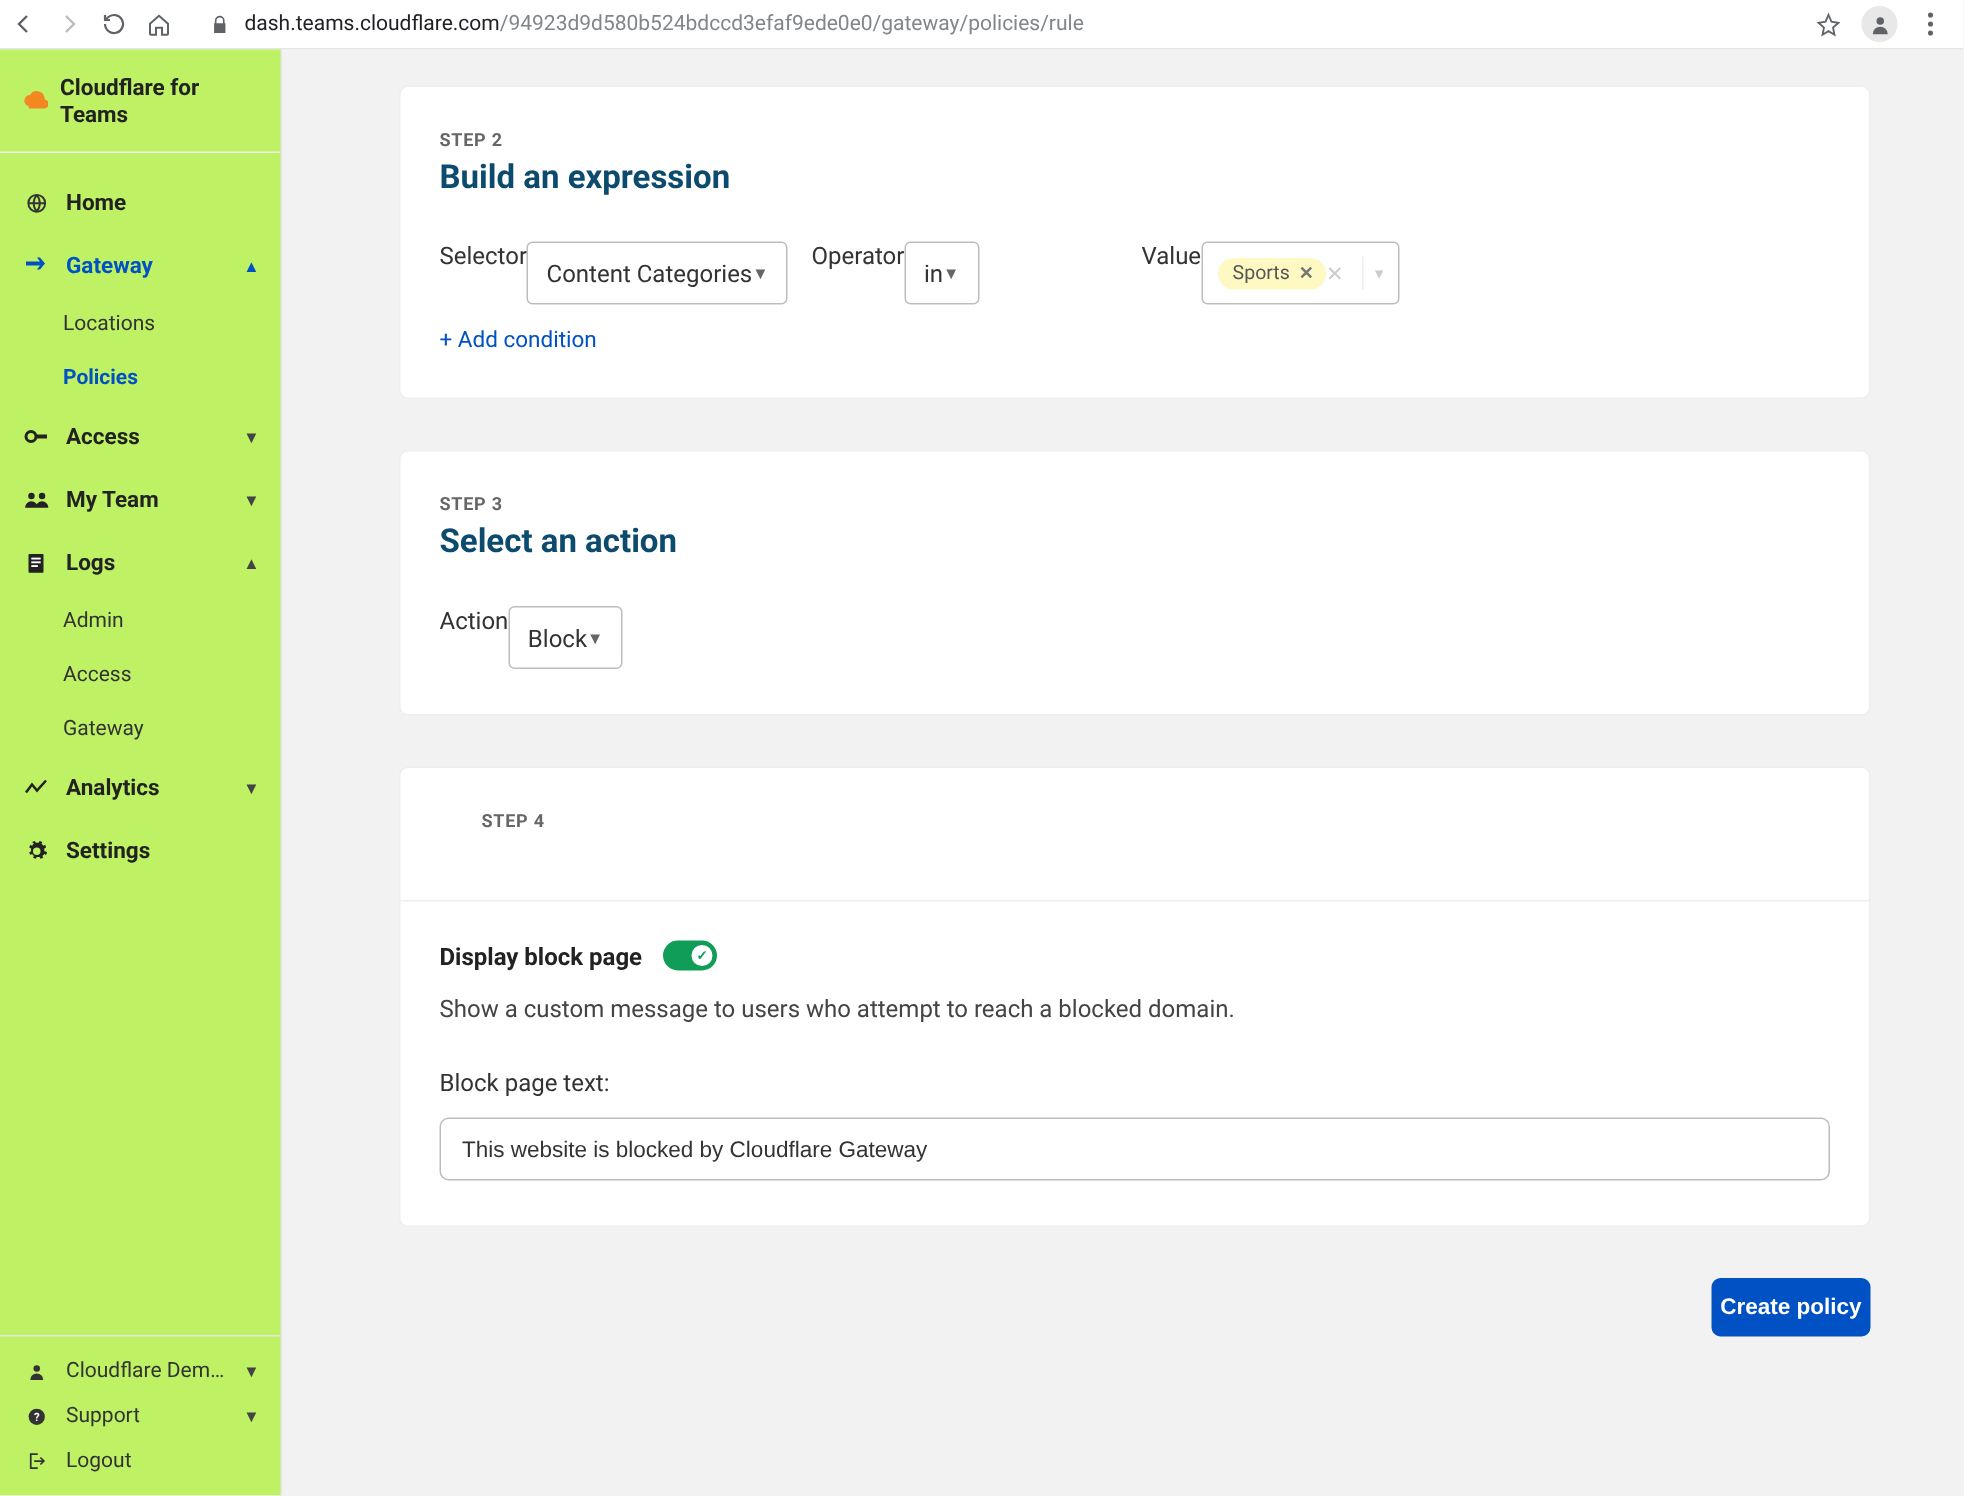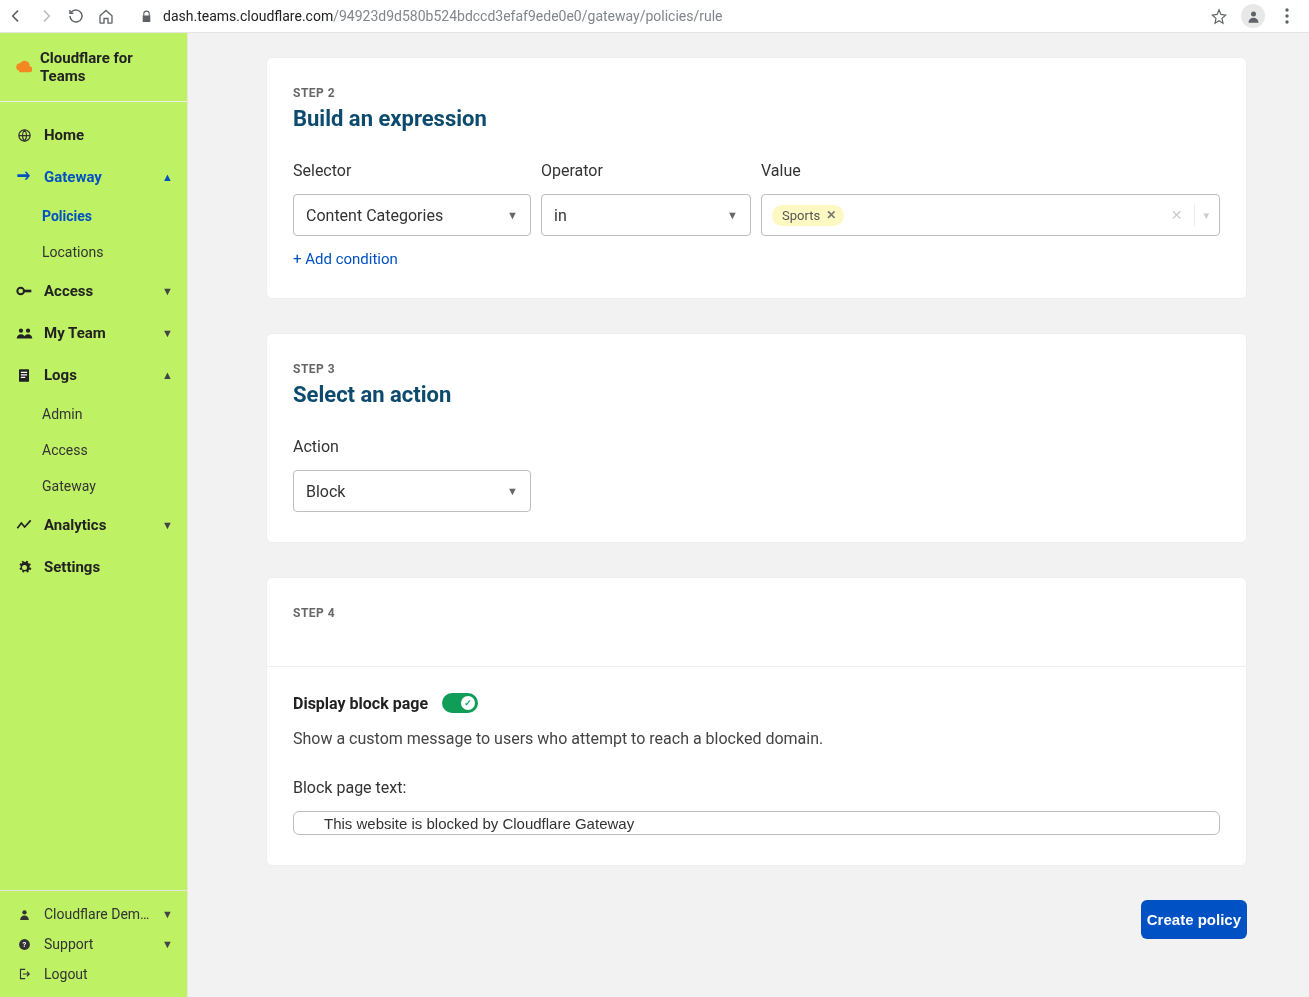--- a/index.html
+++ b/index.html
@@ -36,47 +36,47 @@
 .footer-item .expand { margin-left: auto; font-size: 11px; color: #444; }
 .footer-item .label { white-space: nowrap; overflow: hidden; text-overflow: ellipsis; max-width: 110px; }
 
 
 .main { flex: 1; overflow-y: auto; padding: 24px 62px 40px 78px; }
 .card { background: #fff; border: 1px solid #eee; border-radius: 6px; padding: 28px 26px 30px; margin-bottom: 34px; }
 .step-label { font-size: 12px; font-weight: 700; color: #666; letter-spacing: 0.5px; margin-bottom: 6px; }
 .step-title { font-size: 22px; font-weight: 700; color: #0c4a6e; }
 
 .row-fields { display: flex; gap: 10px; margin-top: 30px; }
-.field { display: flex; flex-direction: column; }
+.field { display: flex; }
 .field-label { font-size: 16px; color: #333; margin-bottom: 14px; }
 .select-box, .tag-box { height: 42px; border: 1px solid #bdbdbd; border-radius: 4px; background: #fff; display: flex; align-items: center; padding: 0 12px; font-size: 16px; color: #333; cursor: pointer; position: relative; }
 .select-box .caret { margin-left: auto; color: #666; font-size: 11px; }
 .tag-box { padding: 0 10px; }
 .tag { background: #fef9c3; border-radius: 12px; padding: 3px 8px 3px 10px; font-size: 13px; color: #555; display: inline-flex; align-items: center; gap: 6px; }
 .tag .tag-x { color: #777; font-weight: 700; font-size: 12px; cursor: pointer; }
 .tag-box .clear-icon { margin-left: auto; color: #ccc; font-size: 14px; padding-right: 4px; }
 .tag-box .divider { width: 1px; height: 22px; background: #eee; margin: 0 8px; }
 .tag-box .caret2 { color: #ccc; font-size: 11px; }
 
 .add-cond { color: #0051c3; font-size: 15px; margin-top: 14px; cursor: pointer; display: inline-block; }
 
 .field.action { margin-top: 30px; width: 238px; }
 
-.card.settings .top { padding-bottom: 20px; }
+.card.settings .top { padding-bottom: 20px; margin-left: 28px; }
 .settings-body { border-top: 1px solid #eee; margin: 20px -26px 0; padding: 26px 26px 0; }
 .toggle-row { display: flex; align-items: center; gap: 14px; }
 .toggle-label { font-size: 16px; font-weight: 700; color: #222; }
 
 .toggle { width: 36px; height: 20px; border-radius: 10px; background: #0f9d58; position: relative; cursor: pointer; display: inline-flex; align-items: center; justify-content: flex-end; padding-right: 3px; }
 .toggle .knob { width: 14px; height: 14px; border-radius: 50%; background: #fff; display: inline-flex; align-items: center; justify-content: center; }
 .toggle .knob::after { content: "✓"; color: #0f9d58; font-size: 9px; font-weight: 900; }
 
 .toggle-desc { font-size: 16px; color: #444; margin-top: 16px; }
 .block-text-label { font-size: 16px; color: #333; margin-top: 30px; margin-bottom: 14px; }
-.text-input { width: 100%; height: 24px; border: 1px solid #bdbdbd; border-radius: 6px; padding: 0 30px; font-size: 15px; color: #333; }
+.text-input { width: 100%; height: 42px; border: 1px solid #bdbdbd; border-radius: 6px; padding: 0 14px; font-size: 15px; color: #333; }
 
 .footer-actions { display: flex; justify-content: flex-end; margin-top: 18px; }
 .btn-primary { background: #0051c3; color: #fff; border: none; border-radius: 6px; padding: 11px 6px; font-size: 15px; font-weight: 600; cursor: pointer; }
 
 svg { display: block; }
 </style>
 </head>
 <body>
 
 <div class="browser-bar">
@@ -159,22 +159,22 @@
 
       <div class="nav-item active">
         <span class="nav-icon-slot">
           <svg width="16" height="14" viewBox="0 0 24 20" fill="#0051c3">
               <path d="M2 6h14l-3-4h3l5 6-5 6h-3l3-4H2z"></path>
             </svg>
         </span>
         <span>Gateway</span>
         <span class="expand">▲</span>
       </div>
+      <div class="nav-sub">Locations</div>
       <div class="nav-sub active">Policies</div>
-      <div class="nav-sub">Locations</div>
 
       <div class="nav-item">
         <span class="nav-icon-slot">
           <svg width="16" height="14" viewBox="0 0 24 20" fill="#222">
               <circle cx="7" cy="10" r="5" fill="none" stroke="#222" stroke-width="3"></circle>
               <rect x="11" y="8" width="12" height="4"></rect>
             </svg>
         </span>
         <span>Access</span>
         <span class="expand">▼</span>

